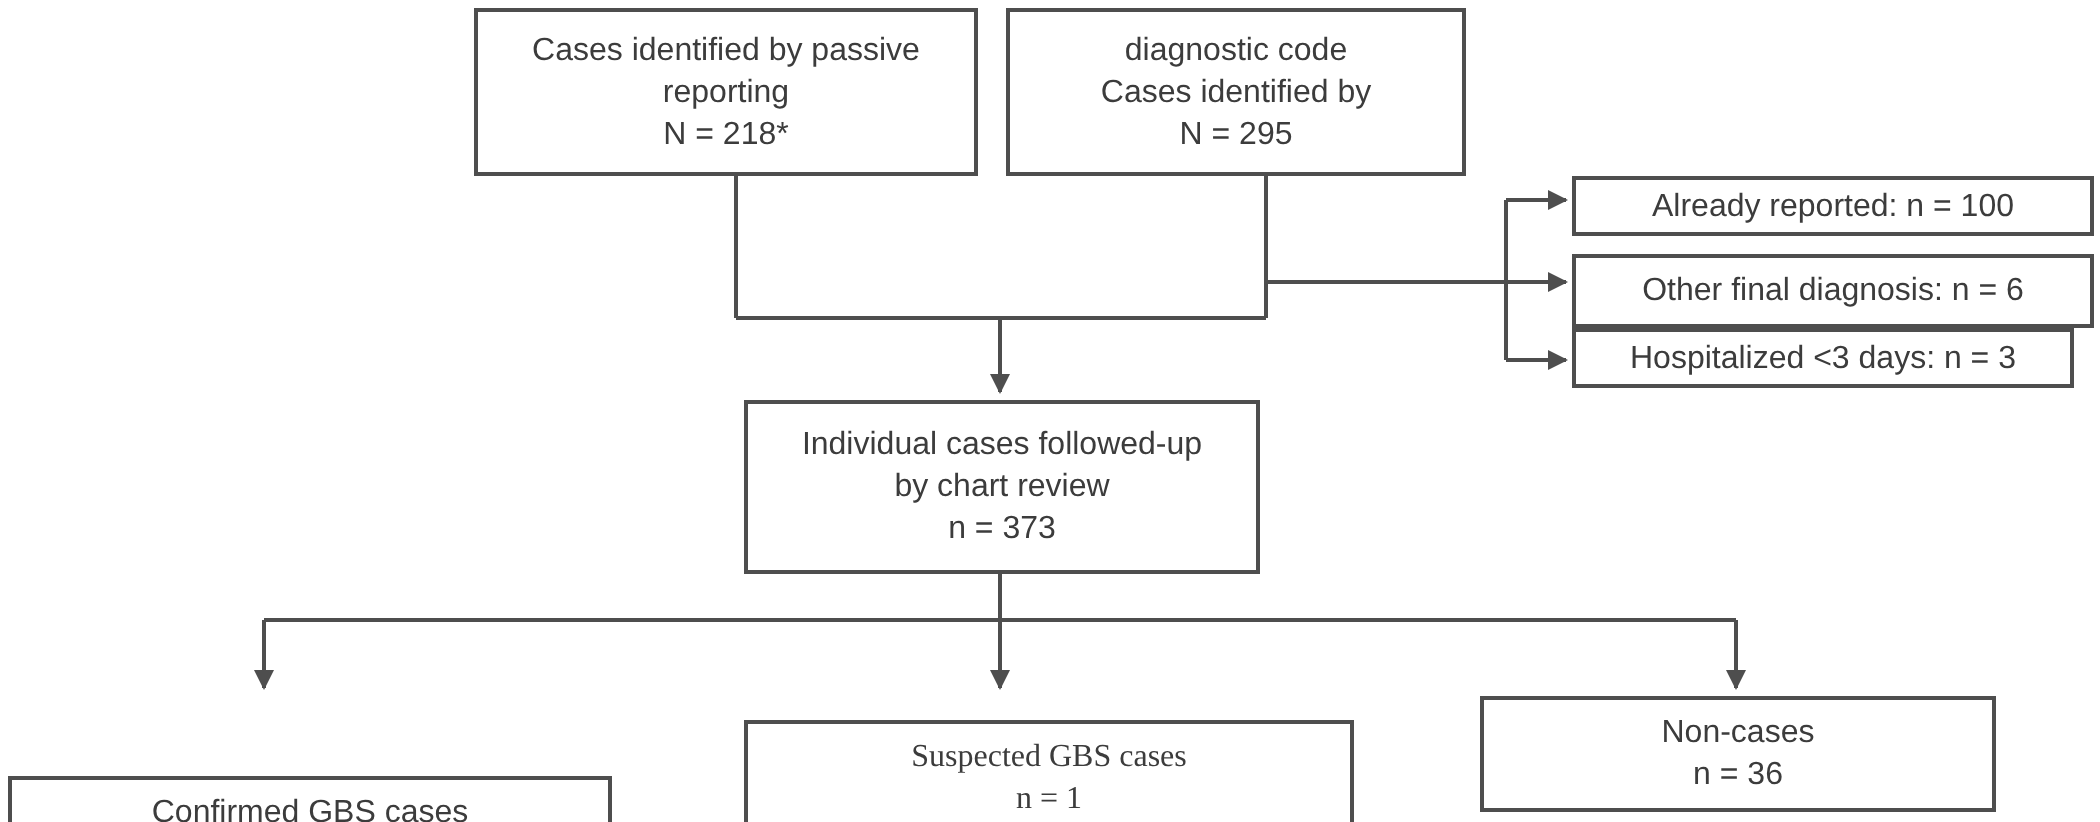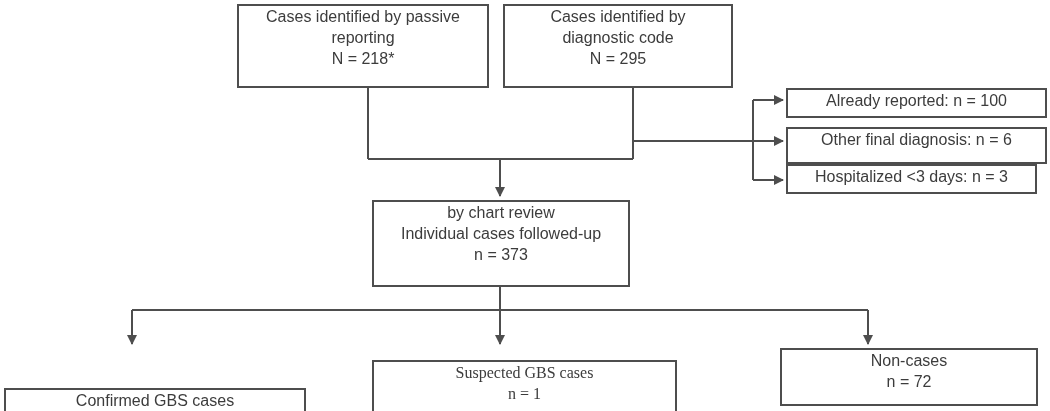--- a/index.html
+++ b/index.html
@@ -18,36 +18,37 @@
     left: 0; top: 0;
     width: 1050px; height: 411px;
   }
   .node {
     position: absolute;
     background: #ffffff;
     border: 2px solid #4e4e4e;
     display: flex;
     flex-direction: column;
     align-items: center;
+    justify-content: center;
     text-align: center;
     font-size: 16px;
     line-height: 21px;
   }
   .node .line { white-space: nowrap; }
 
   
   .node-passive      { left: 237px; top: 4px;   width: 252px; height: 84px; }
   .node-diagnostic   { left: 503px; top: 4px;   width: 230px; height: 84px; }
   .node-already      { left: 786px; top: 88px;  width: 261px; height: 30px; }
   .node-otherdx      { left: 786px; top: 127px; width: 261px; height: 37px; }
   .node-hospitalized { left: 786px; top: 164px; width: 251px; height: 30px; }
   .node-followup     { left: 372px; top: 200px; width: 258px; height: 87px; }
   .node-confirmed    { left: 4px;   top: 348px; width: 302px; height: 58px; margin-top: 40px; }
   .node-suspected    { left: 372px; top: 360px; width: 305px; height: 58px; font-family: Liberation Serif, serif; }
-  .node-noncases     { left: 740px; top: 348px; width: 258px; height: 58px; margin-left: 40px; }
+  .node-noncases     { left: 740px; top: 348px; width: 258px; height: 58px; }
 </style>
 </head>
 <body>
 
 <div class="canvas">
 
   <svg class="connectors" viewBox="0 0 1050 411" xmlns="http://www.w3.org/2000/svg">
     <defs>
       <marker id="arrow" viewBox="0 0 10 10" refX="9" refY="5" markerWidth="5" markerHeight="5" orient="auto-start-reverse">
         <path d="M0 0 L10 5 L0 10 z" fill="#4e4e4e"></path>
@@ -73,51 +74,51 @@
     </g>
   </svg>
 
   <div class="node node-passive">
     <div class="line">Cases identified by passive</div>
     <div class="line">reporting</div>
     <div class="line">N = 218*</div>
   </div>
 
   <div class="node node-diagnostic">
+    <div class="line">diagnostic code</div>
     <div class="line">Cases identified by</div>
-    <div class="line">diagnostic code</div>
     <div class="line">N = 295</div>
   </div>
 
   <div class="node node-already">
     <div class="line">Already reported: n = 100</div>
   </div>
 
   <div class="node node-otherdx">
     <div class="line">Other final diagnosis: n = 6</div>
   </div>
 
   <div class="node node-hospitalized">
     <div class="line">Hospitalized &lt;3 days: n = 3</div>
   </div>
 
   <div class="node node-followup">
+    <div class="line">Individual cases followed-up</div>
     <div class="line">by chart review</div>
-    <div class="line">Individual cases followed-up</div>
     <div class="line">n = 373</div>
   </div>
 
   <div class="node node-confirmed">
     <div class="line">Confirmed GBS cases</div>
     <div class="line">n = 191*</div>
   </div>
 
   <div class="node node-suspected">
     <div class="line">Suspected GBS cases</div>
     <div class="line">n = 1</div>
   </div>
 
   <div class="node node-noncases">
     <div class="line">Non-cases</div>
-    <div class="line">n = 72</div>
+    <div class="line">n = 36</div>
   </div>
 
 </div>
 
 </body></html>

